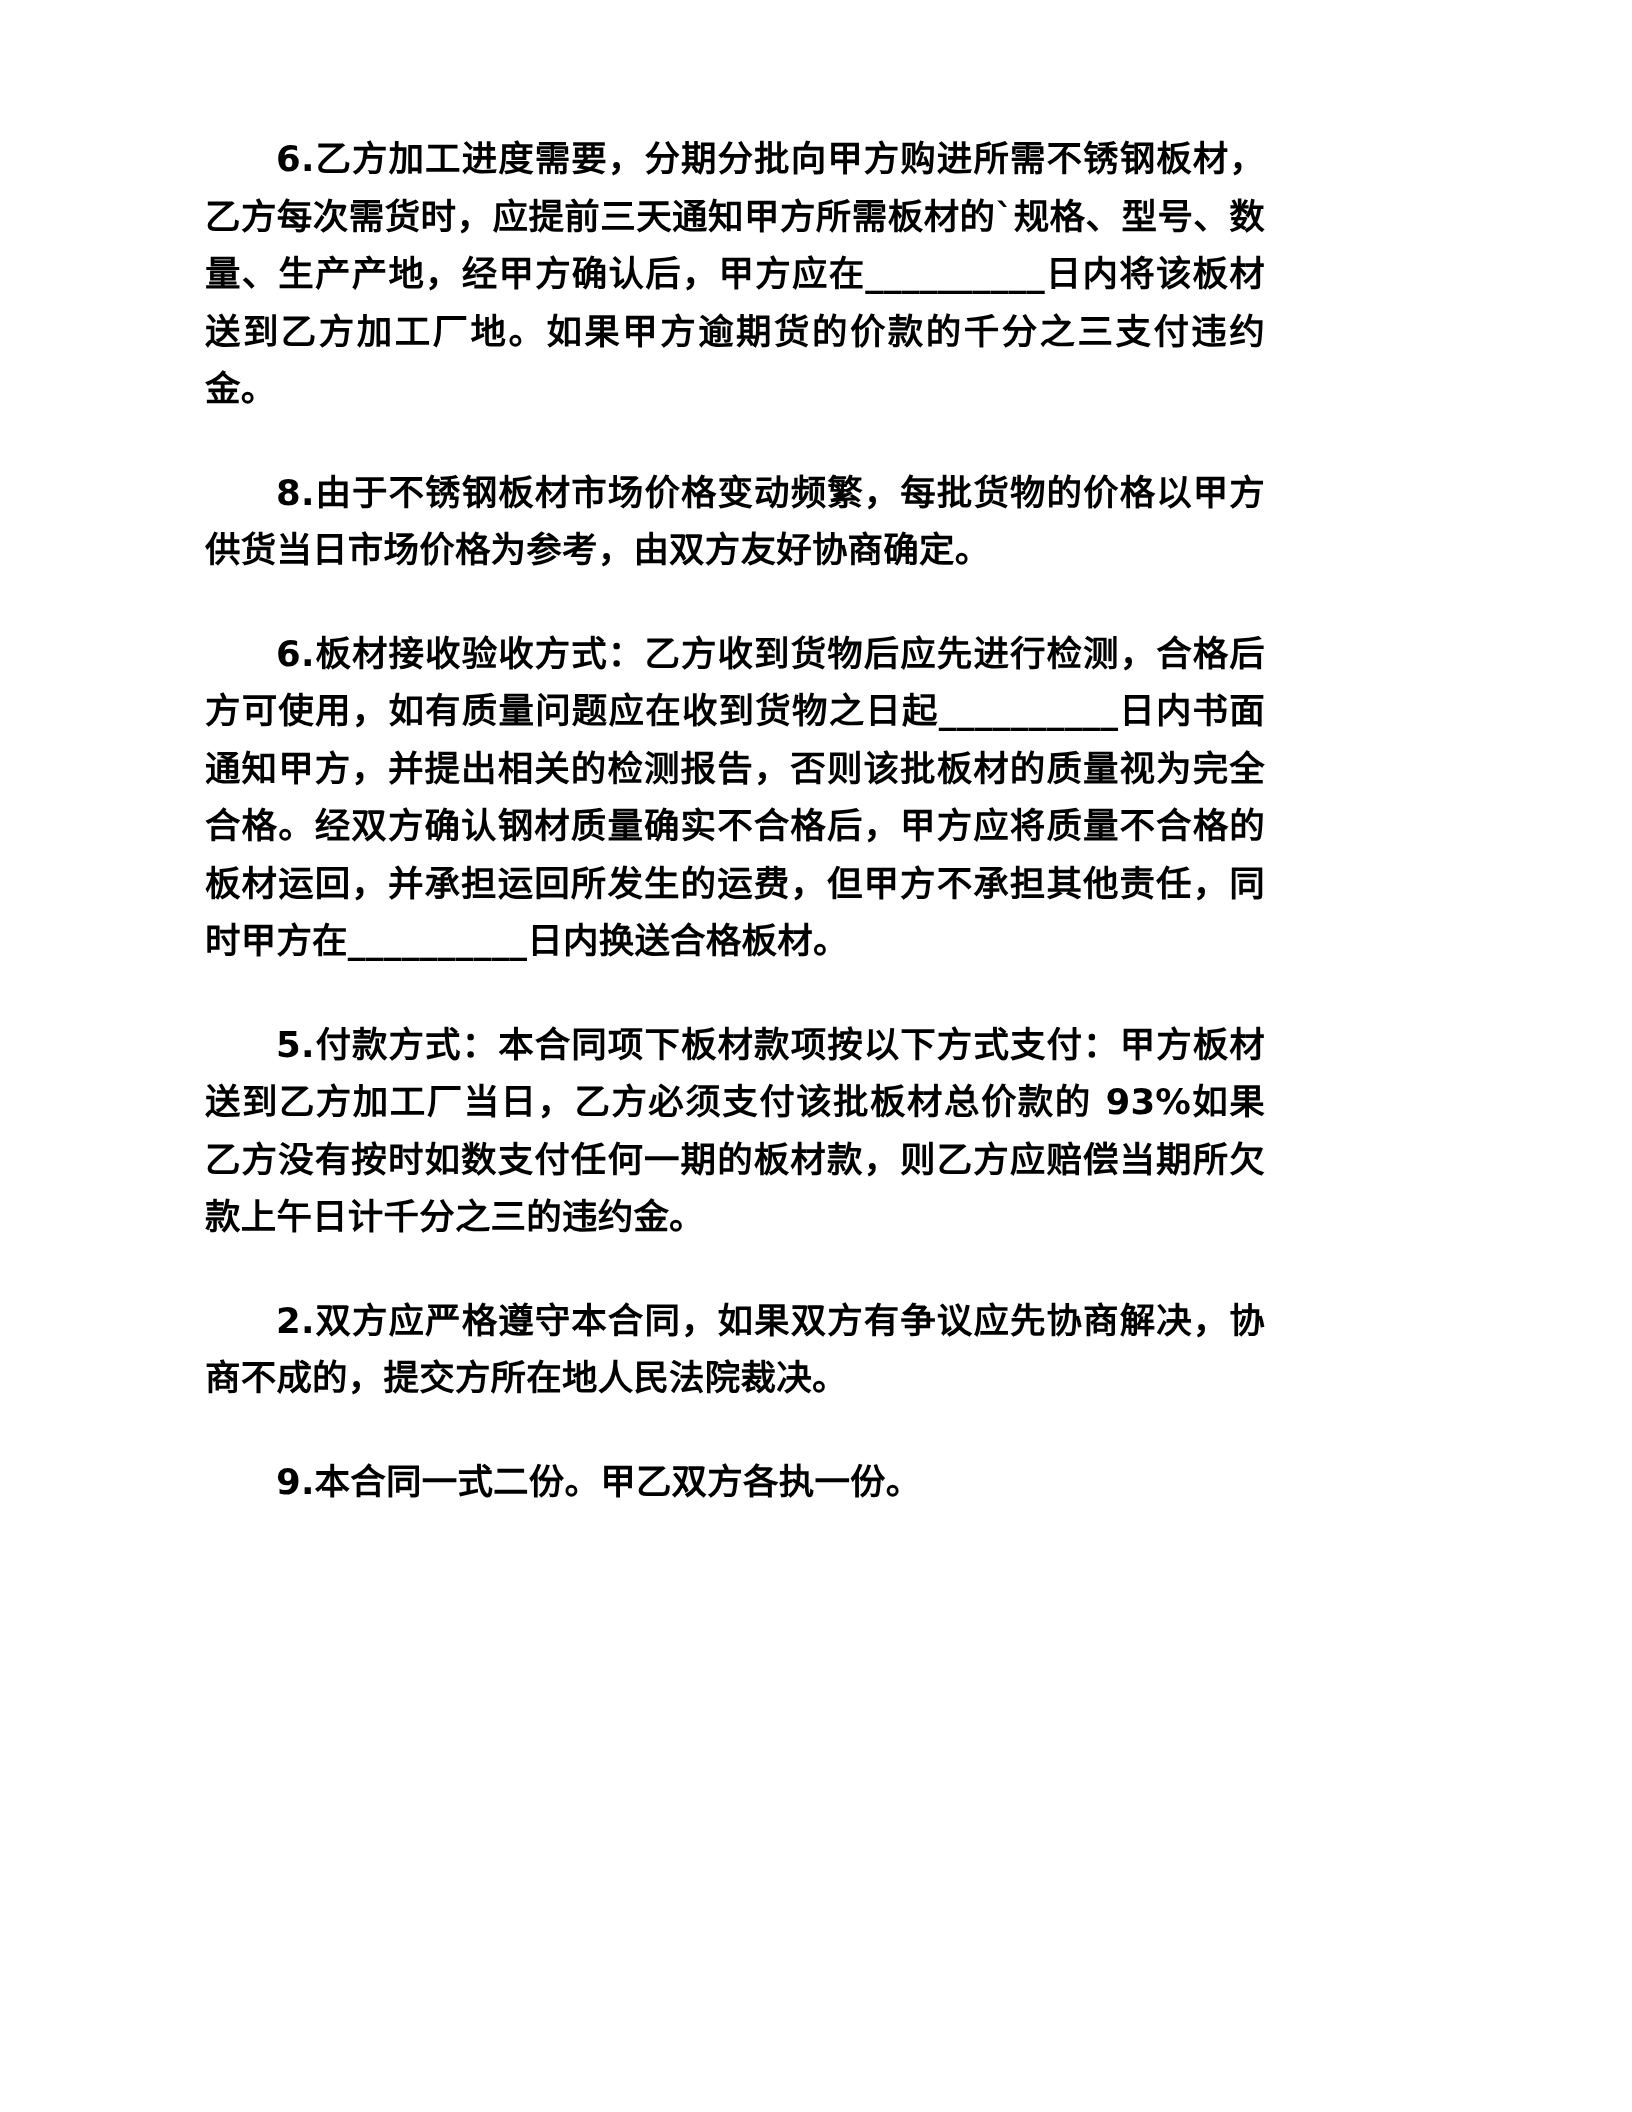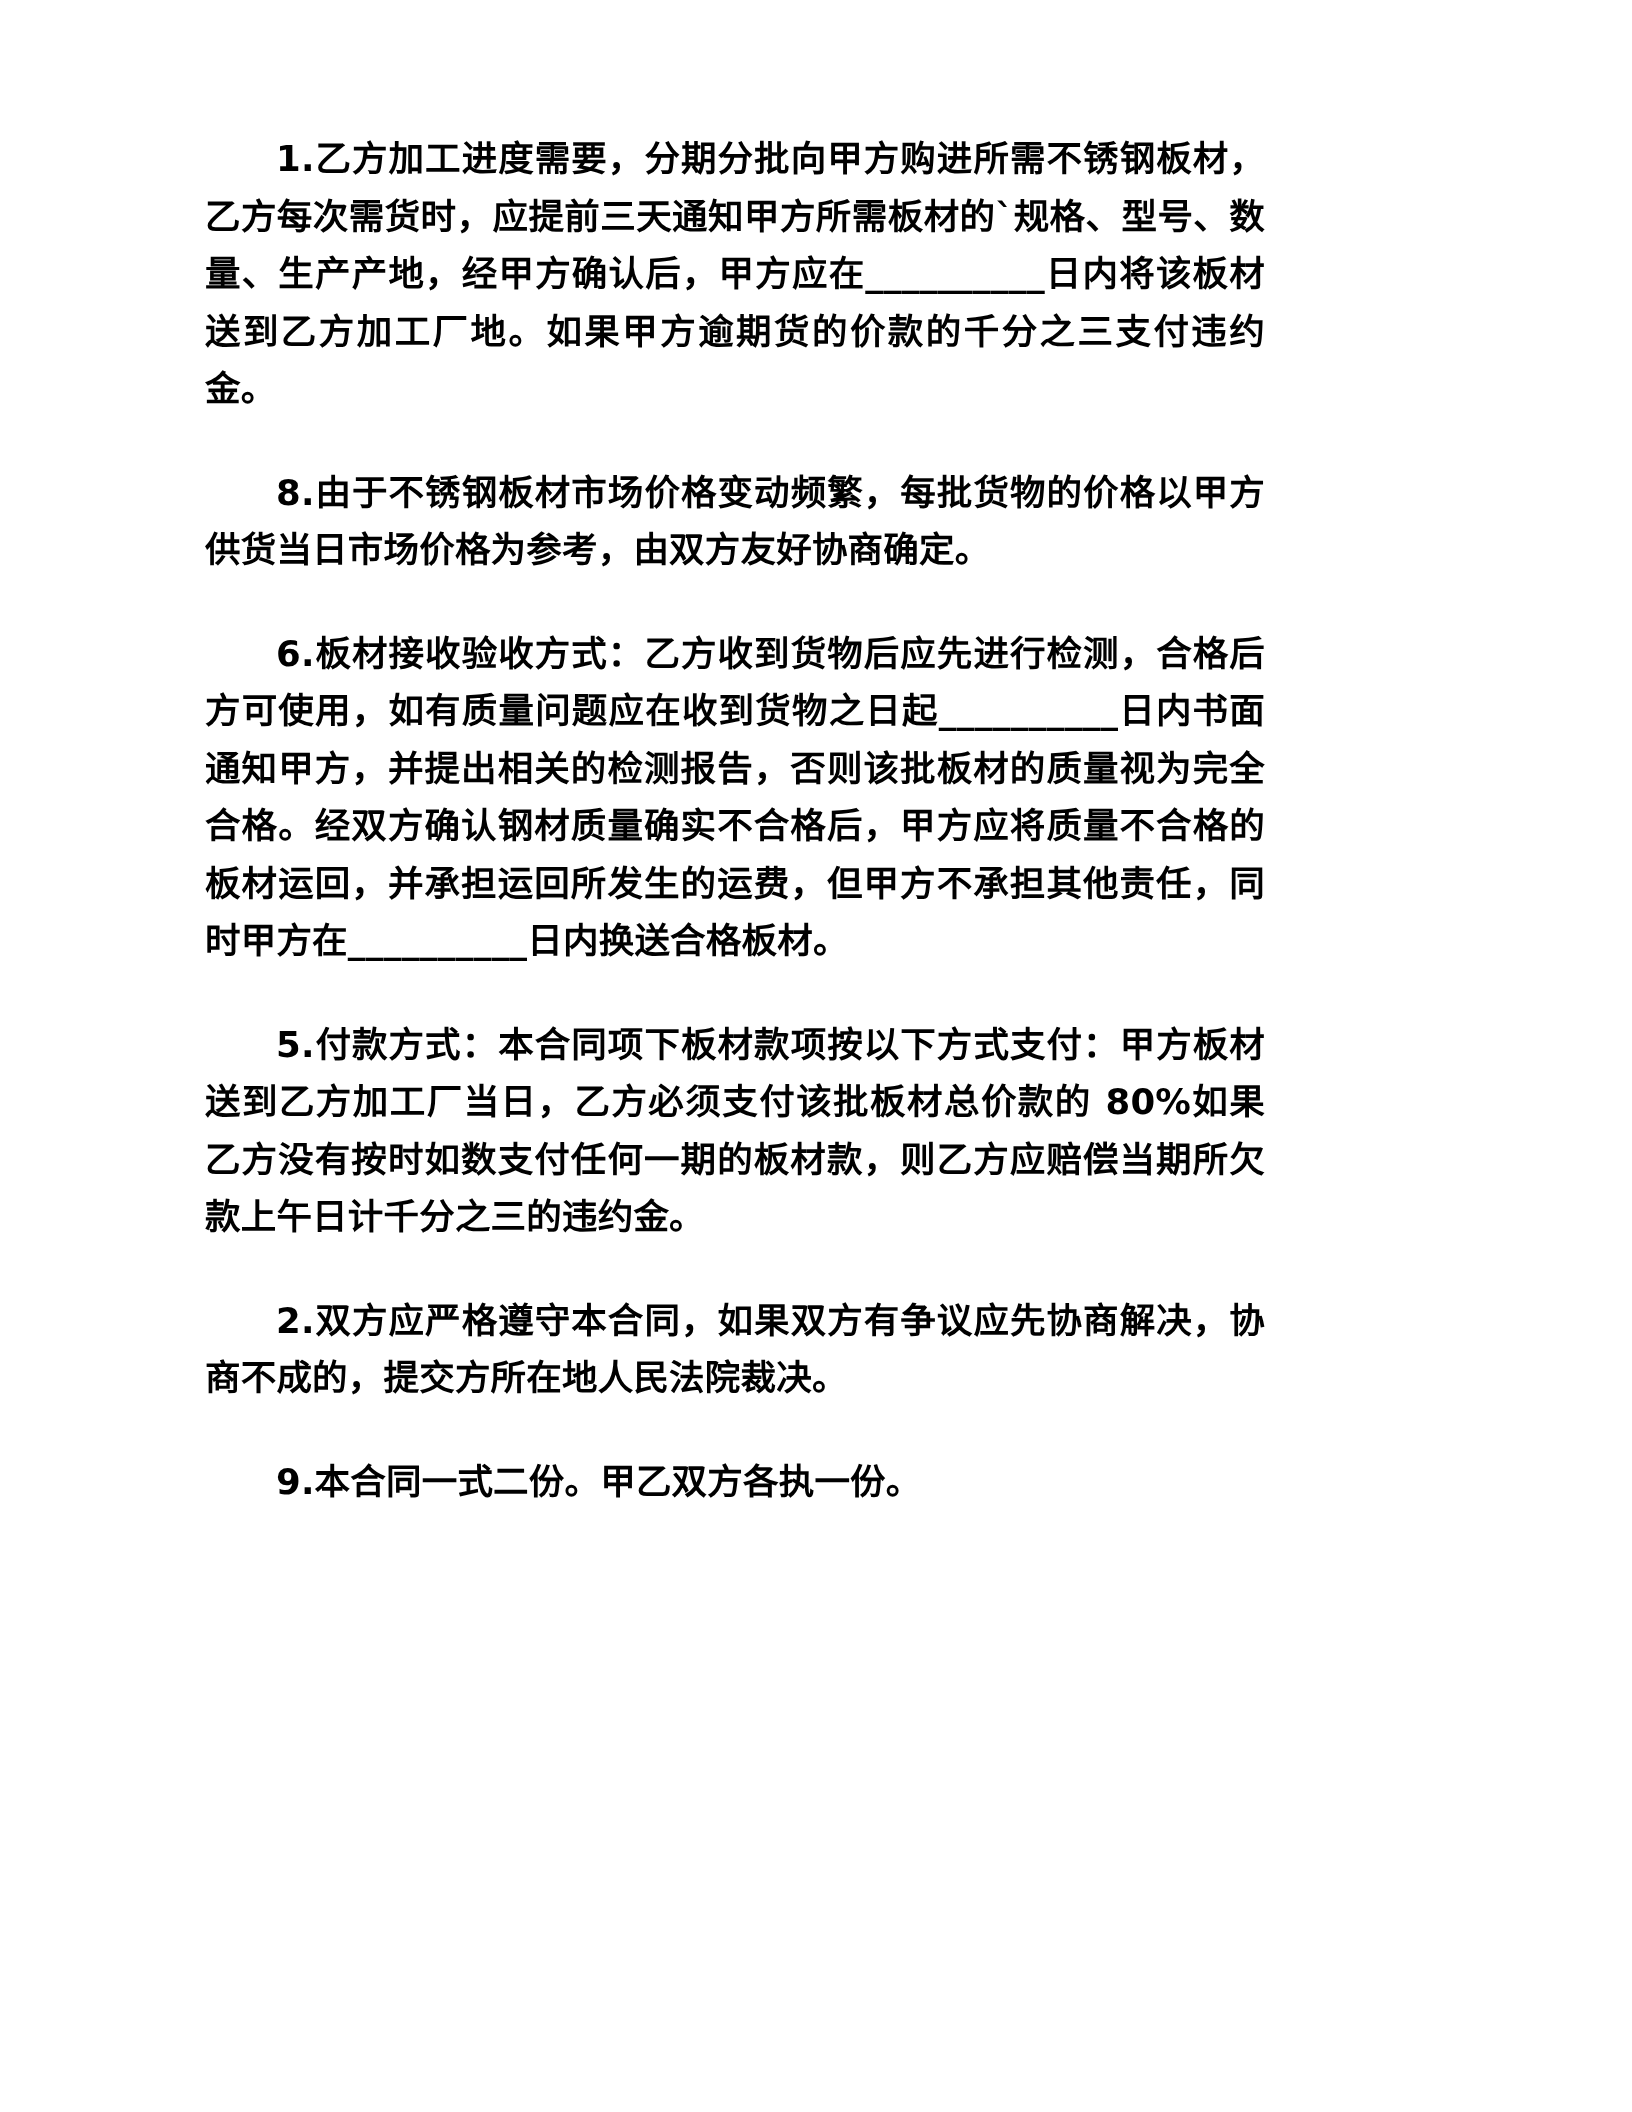--- a/index.html
+++ b/index.html
@@ -37,20 +37,20 @@
   }
   p.para.indent {
     text-indent: 2em;
   }
 </style>
 </head>
 <body>
 
 <div class="page">
   <div class="doc-body">
-    <p class="para indent">1.乙方加工进度需要，分期分批向甲方购进所需不锈钢板材，乙方每次需货时，应提前三天通知甲方所需板材的`规格、型号、数量、生产产地，经甲方确认后，甲方应在__________日内将该板材送到乙方加工厂地。如果甲方逾期货的价款的千分之三支付违约金。</p>
+    <p class="para indent">6.乙方加工进度需要，分期分批向甲方购进所需不锈钢板材，乙方每次需货时，应提前三天通知甲方所需板材的`规格、型号、数量、生产产地，经甲方确认后，甲方应在__________日内将该板材送到乙方加工厂地。如果甲方逾期货的价款的千分之三支付违约金。</p>
     <p class="para indent">8.由于不锈钢板材市场价格变动频繁，每批货物的价格以甲方供货当日市场价格为参考，由双方友好协商确定。</p>
     <p class="para indent">6.板材接收验收方式：乙方收到货物后应先进行检测，合格后方可使用，如有质量问题应在收到货物之日起__________日内书面通知甲方，并提出相关的检测报告，否则该批板材的质量视为完全合格。经双方确认钢材质量确实不合格后，甲方应将质量不合格的板材运回，并承担运回所发生的运费，但甲方不承担其他责任，同时甲方在__________日内换送合格板材。</p>
-    <p class="para indent">5.付款方式：本合同项下板材款项按以下方式支付：甲方板材送到乙方加工厂当日，乙方必须支付该批板材总价款的 80%如果乙方没有按时如数支付任何一期的板材款，则乙方应赔偿当期所欠款上午日计千分之三的违约金。</p>
+    <p class="para indent">5.付款方式：本合同项下板材款项按以下方式支付：甲方板材送到乙方加工厂当日，乙方必须支付该批板材总价款的 93%如果乙方没有按时如数支付任何一期的板材款，则乙方应赔偿当期所欠款上午日计千分之三的违约金。</p>
     <p class="para indent">2.双方应严格遵守本合同，如果双方有争议应先协商解决，协商不成的，提交方所在地人民法院裁决。</p>
     <p class="para indent">9.本合同一式二份。甲乙双方各执一份。</p>
   </div>
 </div>
 
 </body></html>

